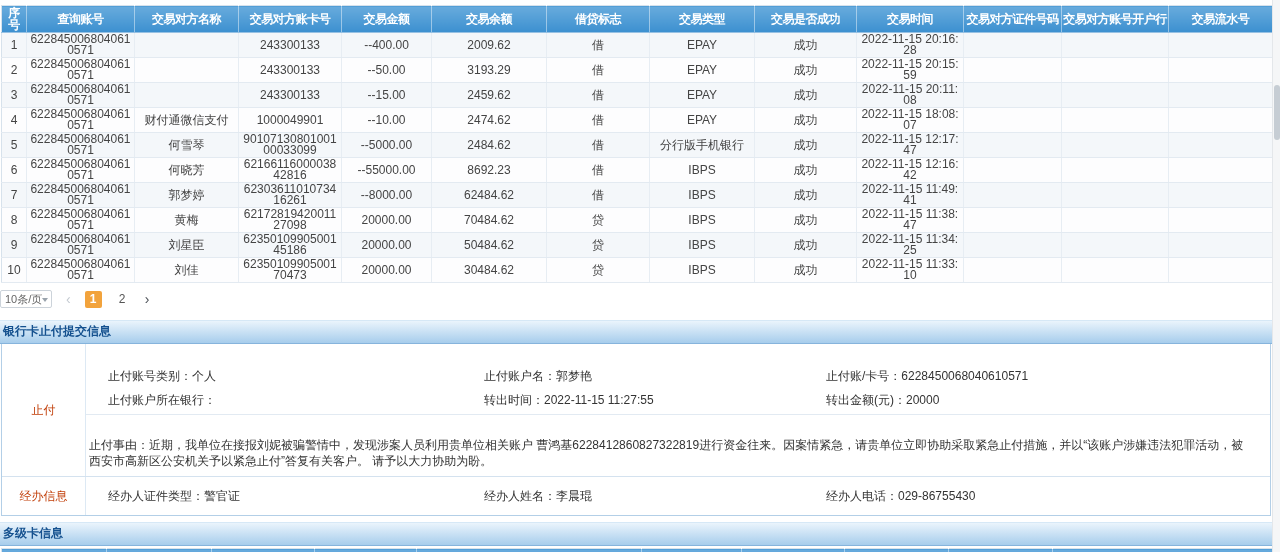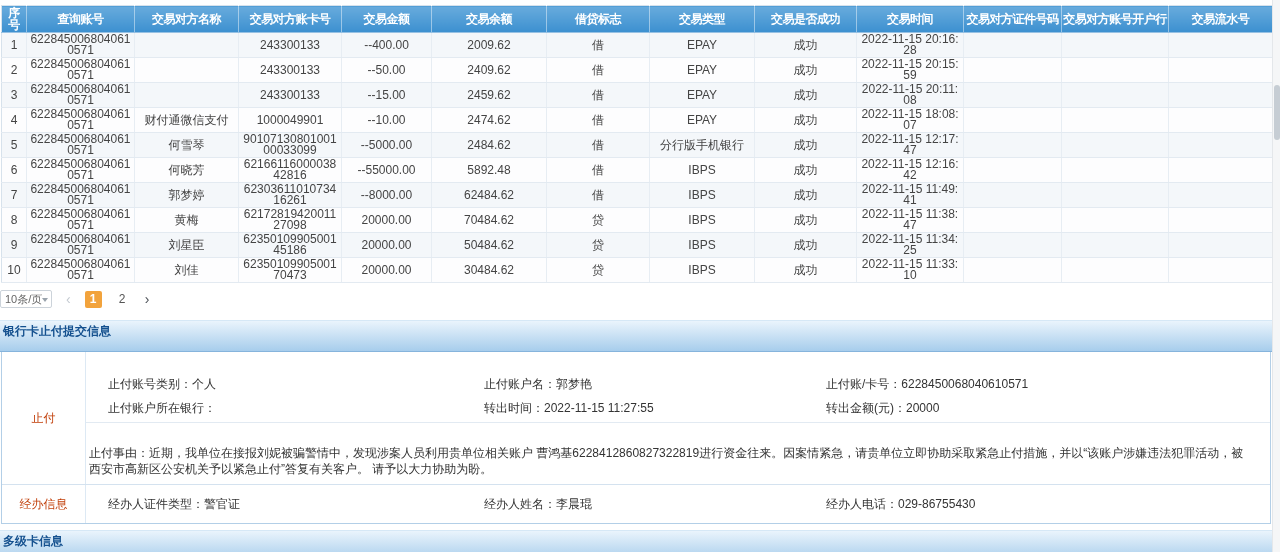--- a/index.html
+++ b/index.html
@@ -34,21 +34,21 @@
   .size-select .caret { position:absolute; right:3px; top:7px; width:0; height:0;
     border-left:3px solid transparent; border-right:3px solid transparent; border-top:4px solid #9aa3ac; }
   .pager .arrow { font-size:14px; line-height:16px; cursor:pointer; padding:0 2px; }
   .pager .arrow.prev { color:#c3c9d0; }
   .pager .arrow.next { color:#4a4f55; }
   .pager .pg { min-width:17px; height:17px; line-height:17px; text-align:center; font-size:12px;
     color:#555; cursor:pointer; border-radius:2px; padding:0 2px; }
   .pager .pg.active { background:#f2a33c; color:#fff; font-weight:bold; }
 
   
-  .section-bar { width:1272px; height:32px; margin-top:11px; background:linear-gradient(#eaf4fc,#a7cdec);
+  .section-bar { width:1272px; height:24px; margin-top:11px; background:linear-gradient(#eaf4fc,#a7cdec);
     border-top:1px solid #d6e8f6; border-bottom:1px solid #86b4dc; }
   .section-bar span { display:inline-block; padding-left:3px; font-size:12px; font-weight:bold;
     color:#15518f; line-height:17px; }
   .section-bar.second { margin-top:6px; }
 
   
   .panel { width:1270px; margin-left:1px; border:1px solid #b3cfe7; border-top:none; background:#fff; }
   .panel-row { display:flex; }
   .panel-row + .panel-row { border-top:1px solid #d4e2ef; }
   .panel-label { width:84px; flex:0 0 84px; display:flex; align-items:center; justify-content:center;
@@ -130,21 +130,21 @@
           <td></td>
           <td></td>
           <td></td>
         </tr>
         <tr>
           <td>2</td>
           <td>6228450068040610571</td>
           <td></td>
           <td>243300133</td>
           <td>--50.00</td>
-          <td>2409.62</td>
+          <td>3193.29</td>
           <td>借</td>
           <td>EPAY</td>
           <td>成功</td>
           <td>2022-11-15 20:15:59</td>
           <td></td>
           <td></td>
           <td></td>
         </tr>
         <tr>
           <td>3</td>
@@ -190,21 +190,21 @@
           <td></td>
           <td></td>
           <td></td>
         </tr>
         <tr>
           <td>6</td>
           <td>6228450068040610571</td>
           <td>何晓芳</td>
           <td>6216611600003842816</td>
           <td>--55000.00</td>
-          <td>5892.48</td>
+          <td>8692.23</td>
           <td>借</td>
           <td>IBPS</td>
           <td>成功</td>
           <td>2022-11-15 12:16:42</td>
           <td></td>
           <td></td>
           <td></td>
         </tr>
         <tr>
           <td>7</td>

